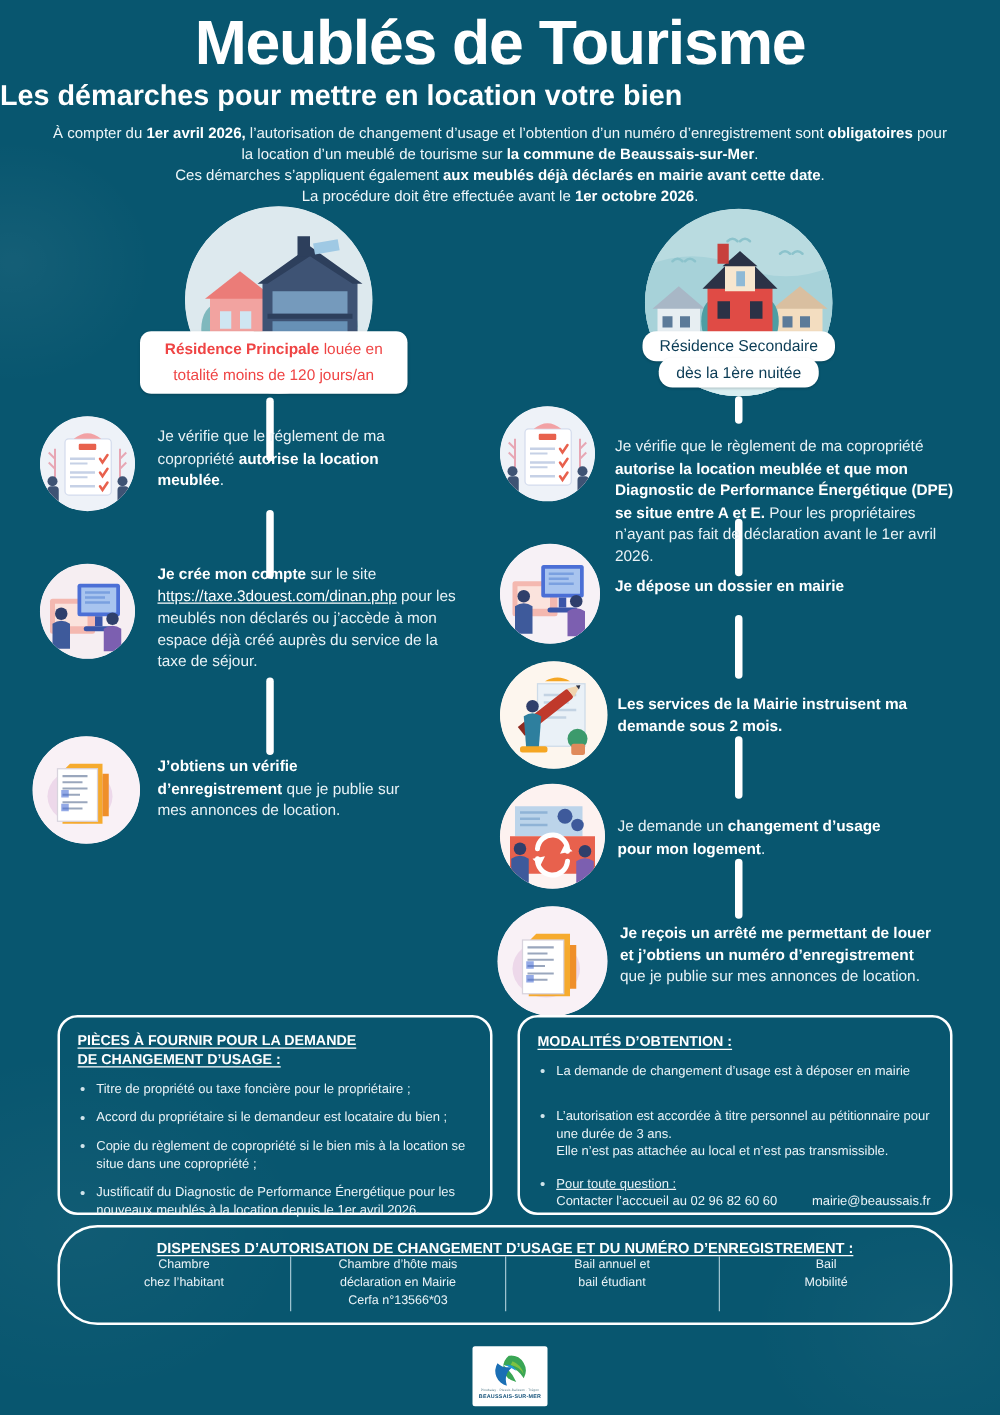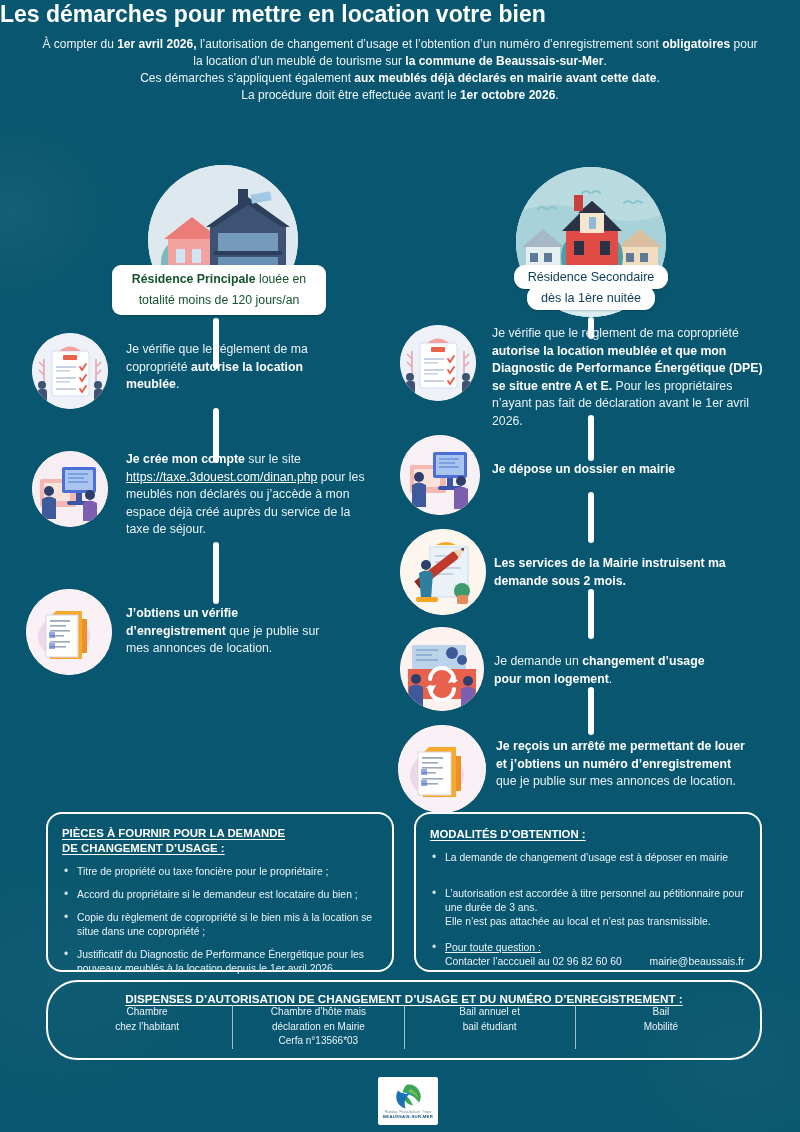--- a/index.html
+++ b/index.html
@@ -39,21 +39,21 @@
 
   
   .hero{position:absolute;}
   .hero-circle{
     width:150px;height:150px;border-radius:50%;
     background:#dfe9ee;overflow:hidden;position:relative;
   }
   .hero-circle.dark{background:#cfe4ea;}
 
   .hero-label{
-    position:absolute;background:#ffffff;color:#14532d;
+    position:absolute;background:#ffffff;color:#ef4444;
     border-radius:9px;text-align:center;
     font-size:12.3px;line-height:21px;padding:4px 10px;
     box-shadow:0 1px 2px rgba(0,0,0,.18);
   }
   .hero-label b{font-weight:bold;}
   .hero-label .l2{display:block;}
   .cloud .r1,.cloud .r2{
     background:#ffffff;color:#0b3c55;border-radius:11px;
     padding:2px 14px;font-size:12.6px;line-height:20px;white-space:nowrap;
     box-shadow:0 1px 2px rgba(0,0,0,.18);
@@ -117,20 +117,21 @@
   }
   .logo .mark{width:31px;height:27px;}
   .logo .tag{font-size:2.6px;color:#5a7f8c;letter-spacing:.1px;margin-top:1px;}
   .logo .name{font-size:4.3px;font-weight:bold;color:#14527a;letter-spacing:.2px;}
 </style>
 </head>
 <body>
 
 <div class="page">
 
+  <h1 class="title">Meublés de Tourisme</h1>
   <div class="subtitle">Les démarches pour mettre en location votre bien</div>
 
   <div class="intro">
     <span>À compter du </span><b>1er avril 2026,</b><span> l’autorisation de changement d’usage et l’obtention d’un numéro d’enregistrement sont </span><b>obligatoires</b><span> pour la location d’un meublé de tourisme sur </span><b>la commune de Beaussais-sur-Mer</b><span>.</span><br>
     <span>Ces démarches s’appliquent également </span><b>aux meublés déjà déclarés en mairie avant cette date</b><span>.</span><br>
     <span>La procédure doit être effectuée avant le </span><b>1er octobre 2026</b><span>.</span>
   </div>
 
   <div class="flow" style="position:absolute;left:0;top:165px;">
 
@@ -354,21 +355,21 @@
           <g fill="#3e5374">
               <circle cx="10" cy="52" r="4"></circle>
               <rect x="6" y="56" width="9" height="14" rx="3"></rect>
             </g>
           <g fill="#3e5374">
               <circle cx="66" cy="52" r="4"></circle>
               <rect x="62" y="56" width="9" height="14" rx="3"></rect>
             </g>
         </svg>
       </div>
-      <div class="step-text" style="margin-left:16px;width:272px;padding-top:0px;">
+      <div class="step-text" style="margin-left:16px;width:272px;padding-top:0px;margin-top:24px;">
         <span>Je vérifie que le règlement de ma copropriété </span><b>autorise la location meublée et que mon Diagnostic de Performance Énergétique (DPE)  se situe entre A et E.</b><span> Pour les propriétaires n’ayant pas fait de déclaration avant le 1er avril 2026.</span>
       </div>
     </div>
 
     <div class="step" style="left:400px;top:270px;width:400px;">
       <div class="step-icon" style="width:80px;height:80px;flex:0 0 80px;background:#f7f1f6;">
         <svg viewBox="0 0 80 80" width="80" height="80">
           <circle cx="40" cy="40" r="40" fill="#f7f1f6"></circle>
           <rect x="10" y="30" width="36" height="28" rx="2" fill="#f4b8b0"></rect>
           <rect x="14" y="34" width="26" height="18" fill="#fbe3dd"></rect>

